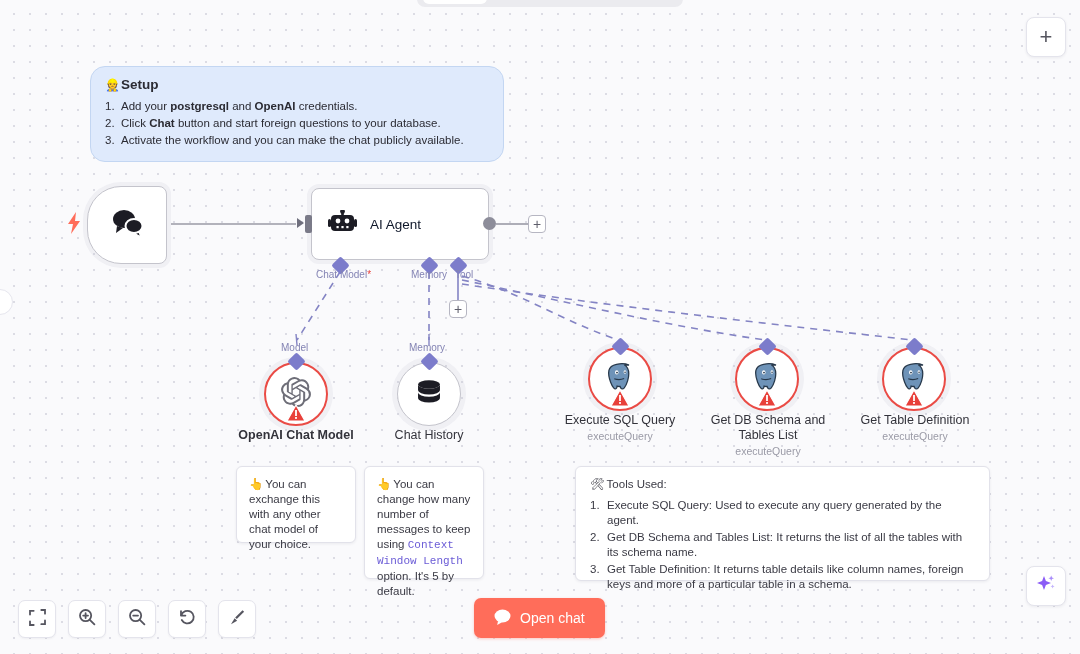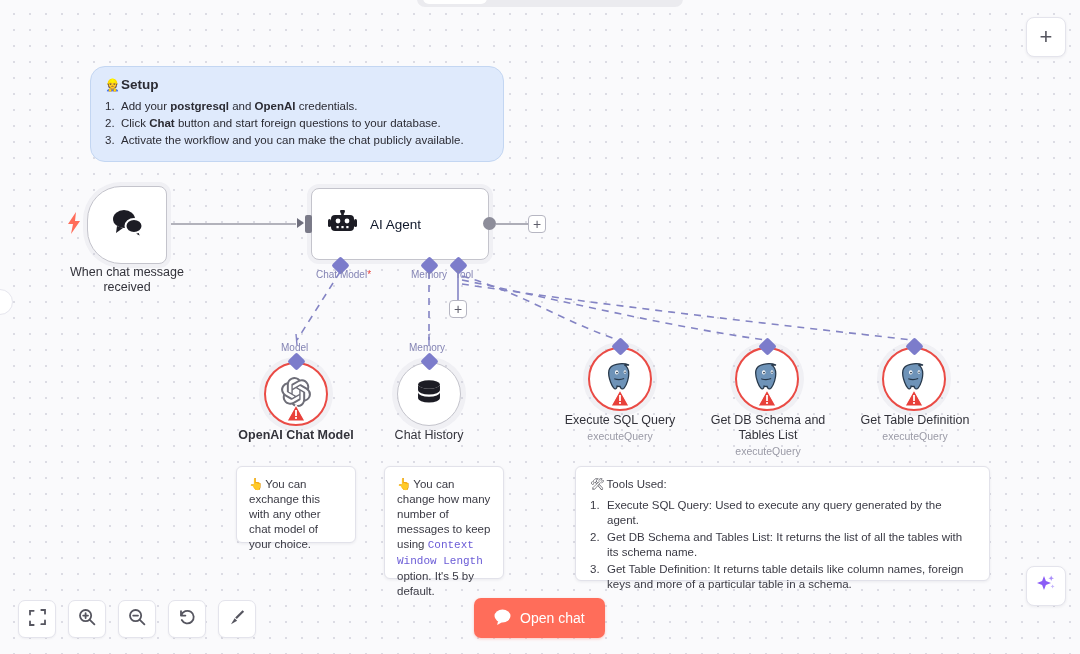--- a/index.html
+++ b/index.html
@@ -242,22 +242,20 @@
   <div class="trigger">
     <span>
       <svg width="34" height="30" viewBox="0 0 34 30">
         <ellipse cx="14" cy="11" rx="11" ry="9" fill="#1c1c24"></ellipse>
         <path d="M7 18 L6 25 L13 20 Z" fill="#1c1c24"></path>
         <ellipse cx="24" cy="18" rx="8.5" ry="7" fill="#1c1c24" stroke="#fff" stroke-width="2"></ellipse>
         <path d="M29 24 L31 29 L24.5 25.5 Z" fill="#1c1c24" stroke="#fff" stroke-width="1.4"></path>
       </svg>
     </span>
   </div>
-  <div class="nlabel" style="left:47px; top:265px; width:160px;">When chat message
-received</div>
 
   <div class="arrow"></div>
   <div class="inport"></div>
   <div class="agent">
     <span class="ico">
       <svg width="30" height="28" viewBox="0 0 30 28">
         <rect x="13.2" y="0" width="2.6" height="5" fill="#1c1c24"></rect>
         <circle cx="14.5" cy="1.5" r="2.4" fill="#1c1c24"></circle>
         <rect x="3" y="5" width="23" height="16" rx="4" fill="#1c1c24"></rect>
         <circle cx="10" cy="11" r="2.4" fill="#fff"></circle>
@@ -385,21 +383,21 @@
       </svg>
     </span>
   </div>
   <div class="nlabel" style="left:840px; top:413px; width:150px;">Get Table Definition</div>
   <div class="nsub" style="left:840px; top:430px; width:150px;">executeQuery</div>
 
   <div class="note" style="left:236px; top:466px; width:120px; height:77px;">
     <span class="emo">👆</span><span>You can exchange this with any other chat model of your choice.</span>
   </div>
 
-  <div class="note" style="left:384px; top:466px; width:120px; height:113px;">
+  <div class="note" style="left:364px; top:466px; width:120px; height:113px;">
     <span class="emo">👆</span><span>You can change how many number of messages to keep using </span><span class="code">Context Window Length</span><span> option. It's 5 by default.</span>
   </div>
 
   <div class="note tools-note">
     <div class="tools-title">
       <span class="emo">🛠</span><span>Tools Used:</span>
     </div>
     <ol class="tools-list">
       <li>Execute SQL Query: Used to execute any query generated by the agent.</li>
       <li>Get DB Schema and Tables List: It returns the list of all the tables with its schema name.</li>

